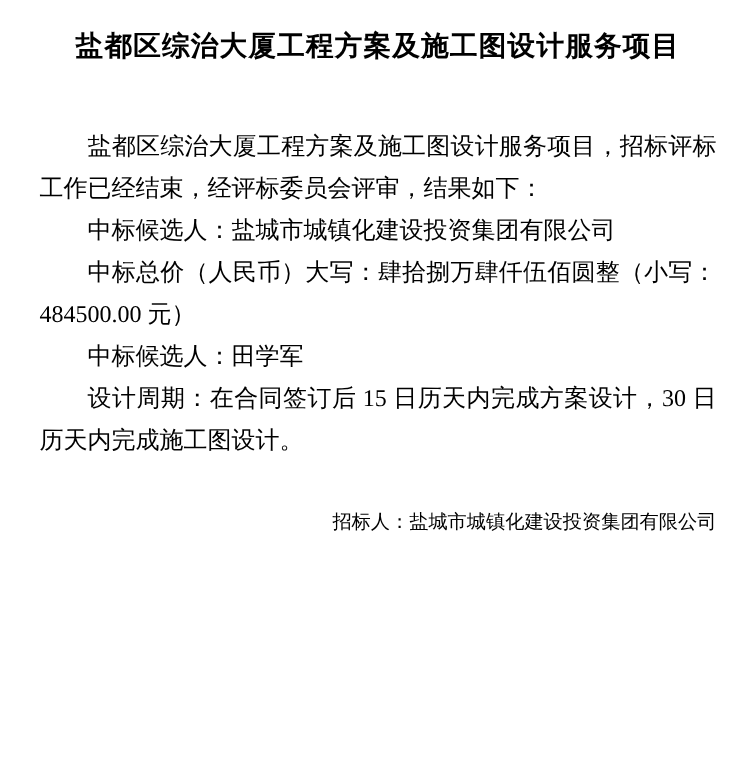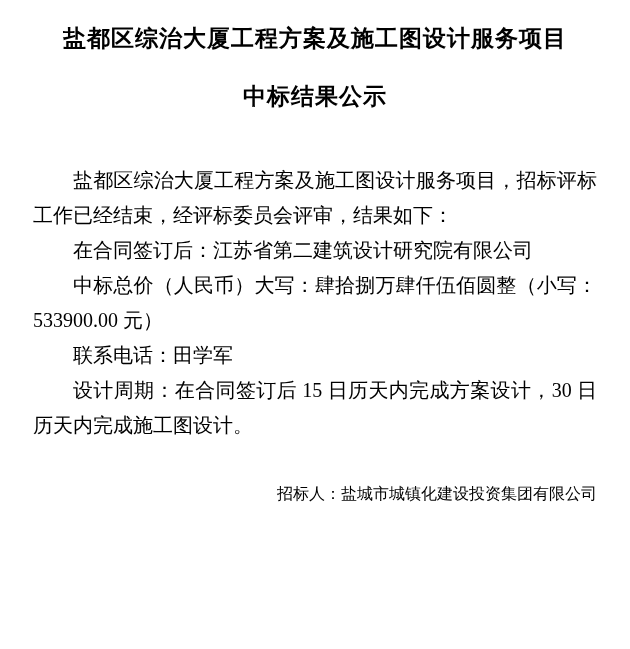--- a/index.html
+++ b/index.html
@@ -50,28 +50,27 @@
     white-space: nowrap;
   }
 </style>
 </head>
 <body>
 
 <div class="document-page">
 
   <div class="title-block">
     <div class="title-line">盐都区综治大厦工程方案及施工图设计服务项目</div>
-    <div class="title-line">中标结果公示</div>
   </div>
 
   <div class="body-text">
     <p>盐都区综治大厦工程方案及施工图设计服务项目，招标评标工作已经结束，经评标委员会评审，结果如下：</p>
-    <p>在合同签订后：江苏省第二建筑设计研究院有限公司</p>
-    <p>中标总价（人民币）大写：肆拾捌万肆仟伍佰圆整（小写：533900.00 元）</p>
-    <p>联系电话：田学军</p>
+    <p>中标候选人：盐城市城镇化建设投资集团有限公司</p>
+    <p>中标总价（人民币）大写：肆拾捌万肆仟伍佰圆整（小写：484500.00 元）</p>
+    <p>中标候选人：田学军</p>
     <p>设计周期：在合同签订后 15 日历天内完成方案设计，30 日历天内完成施工图设计。</p>
   </div>
 
   <div class="doc-footer">
     <div class="signature-line">招标人：盐城市城镇化建设投资集团有限公司</div>
 
   </div>
 
 </div>
 

